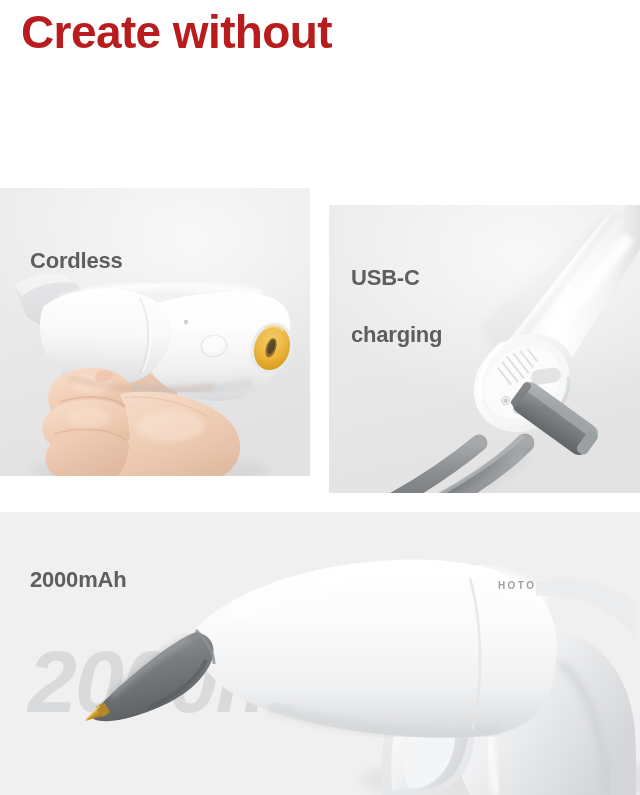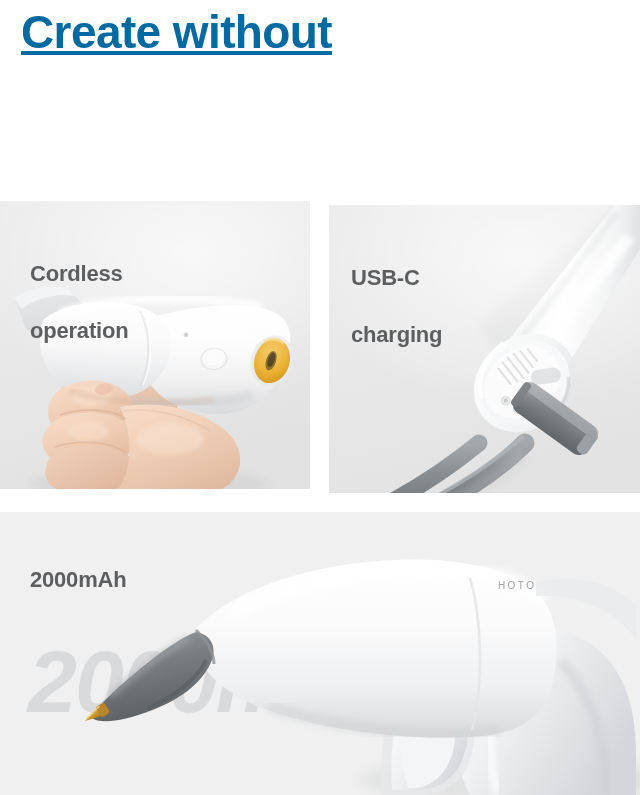--- a/index.html
+++ b/index.html
@@ -19,43 +19,42 @@
   
   .headline {
     position: absolute;
     left: 21px;
     top: 4px;
     width: 600px;
     font-size: 46px;
     font-weight: bold;
     line-height: 1.22;
     letter-spacing: -0.6px;
-    color: #0369a1;
-    text-decoration: underline;
+    color: #b91c1c;
   }
   .headline .line { display: block; }
 
   
   .card {
     position: absolute;
     background: #E9E9E9;
     overflow: hidden;
   }
   .card-heading {
     position: absolute;
     z-index: 6;
     font-size: 22px;
     font-weight: bold;
     line-height: 1.30;
     letter-spacing: -0.2px;
     color: #5C5E60;
     white-space: pre-line;
   }
 
-  #card-cordless { left: 0px;   top: 201px; width: 310px; height: 288px; }
+  #card-cordless { left: 0px;   top: 188px; width: 310px; height: 288px; }
   #card-usbc     { left: 329px; top: 205px; width: 311px; height: 288px; }
   #card-battery  { left: 0px;   top: 512px; width: 640px; height: 283px; }
 
   #card-cordless .card-heading { left: 30px; top: 30px; }
   #card-usbc     .card-heading { left: 22px; top: 30px; }
   #card-battery  .card-heading { left: 30px; top: 25px; }
 
   
   .card-sheen {
     position: absolute;
@@ -81,21 +80,21 @@
     white-space: nowrap;
   }
 
   
   .hand-wrap { position: absolute; inset: 0; z-index: 3; }
 
   
   .brand {
     position: absolute;
     font-family: "Liberation Sans", sans-serif;
-    font-weight: normal;
+    font-weight: bold;
     color: #B9BBBD;
     letter-spacing: 2px;
   }
   #brand-battery {
     left: 498px; top: 580px;
     font-size: 10px;
     color: #9FA2A5;
     letter-spacing: 2.4px;
     z-index: 6;
   }
@@ -217,21 +216,20 @@
 
     <ellipse cx="104" cy="188" rx="9" ry="5.5" fill="#E9B9A2" opacity="0.55" transform="rotate(-12 104 188)"></ellipse>
 
     <path d="M70,190 C110,202 170,206 214,198" stroke="#C9A18A" stroke-width="7" fill="none" opacity="0.25" filter="url(#softBlur)"></path>
   </svg>
 
   <div class="card-sheen"></div>
 
   <div class="card-heading">
     <div>Cordless</div>
-    <div>operation</div>
   </div>
 </div>
 
 <div class="card" id="card-usbc">
 
   <svg style="position:absolute;inset:0;z-index:3;" viewBox="0 0 311 288" preserveAspectRatio="none">
     <defs>
       <linearGradient id="bgU" x1="0" y1="0" x2="0.25" y2="1">
         <stop offset="0%" stop-color="#ECECEC"></stop>
         <stop offset="60%" stop-color="#E8E8E8"></stop>

